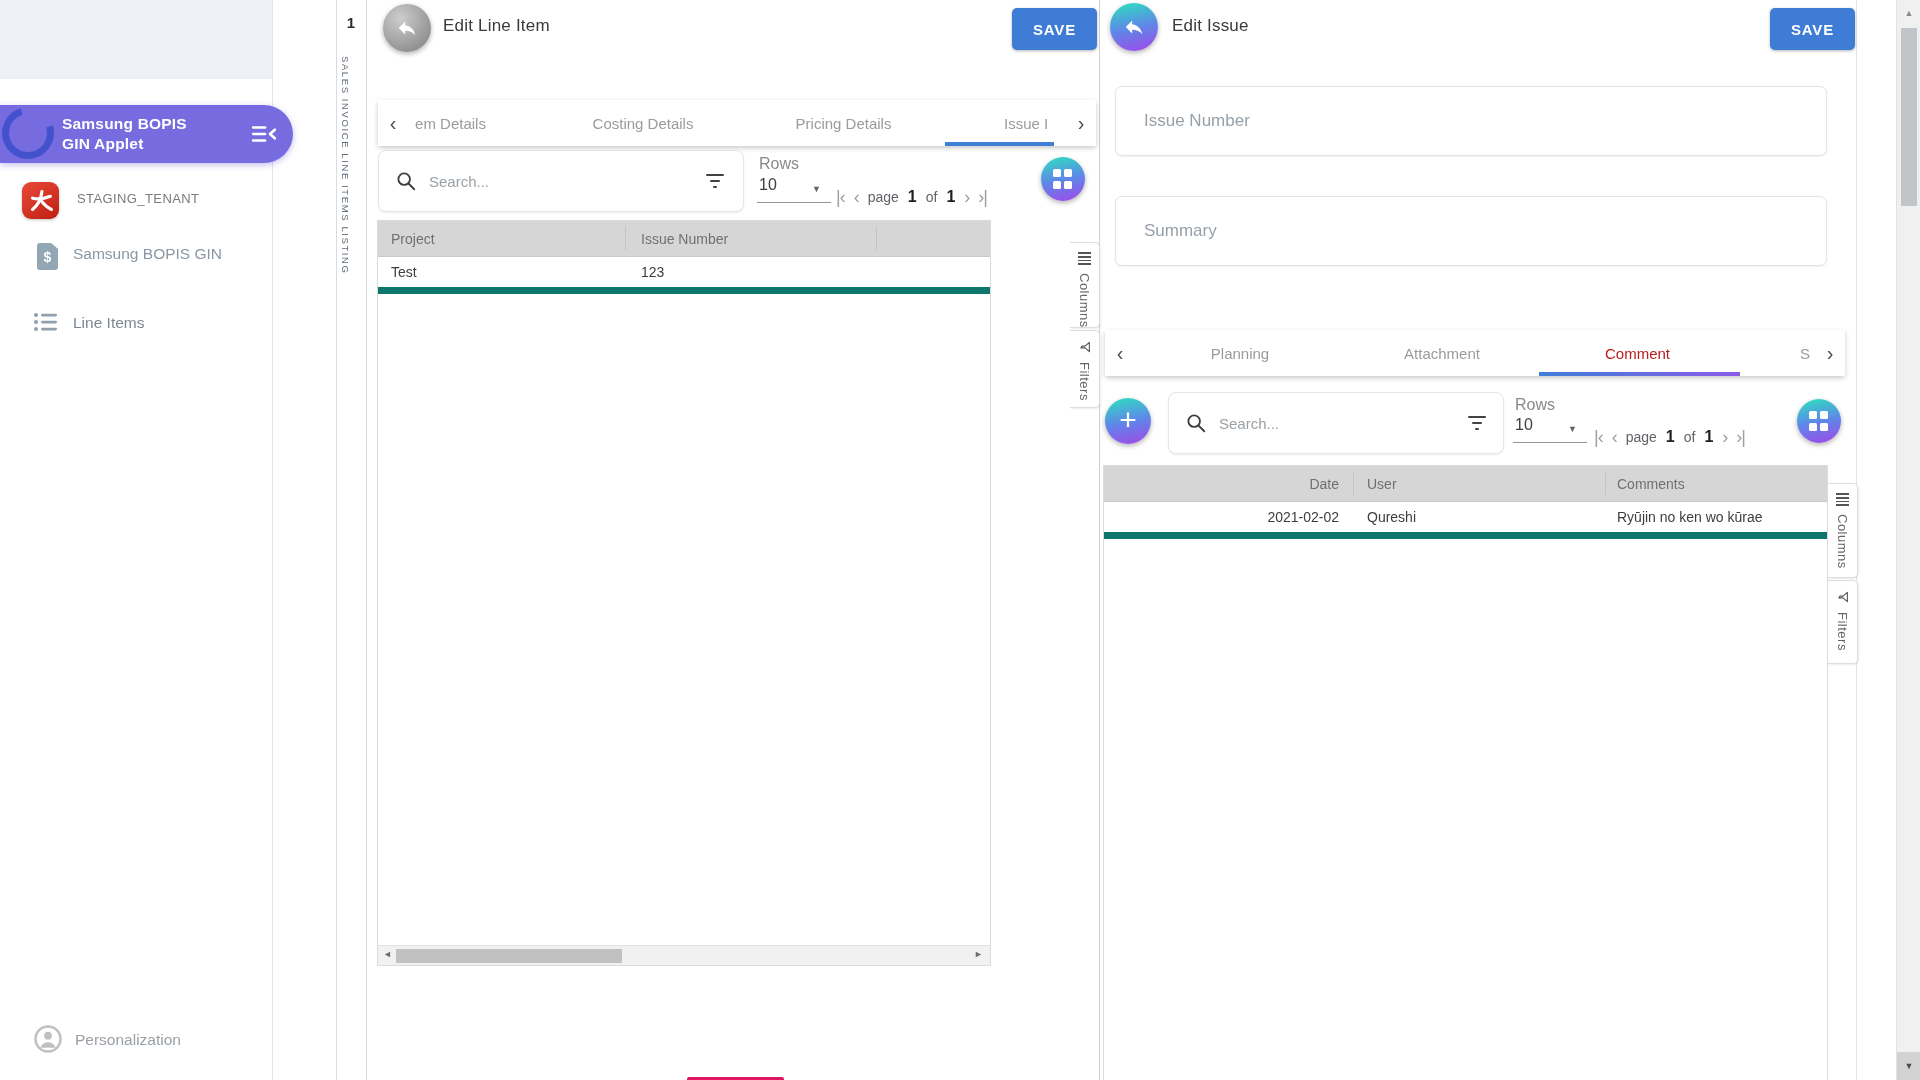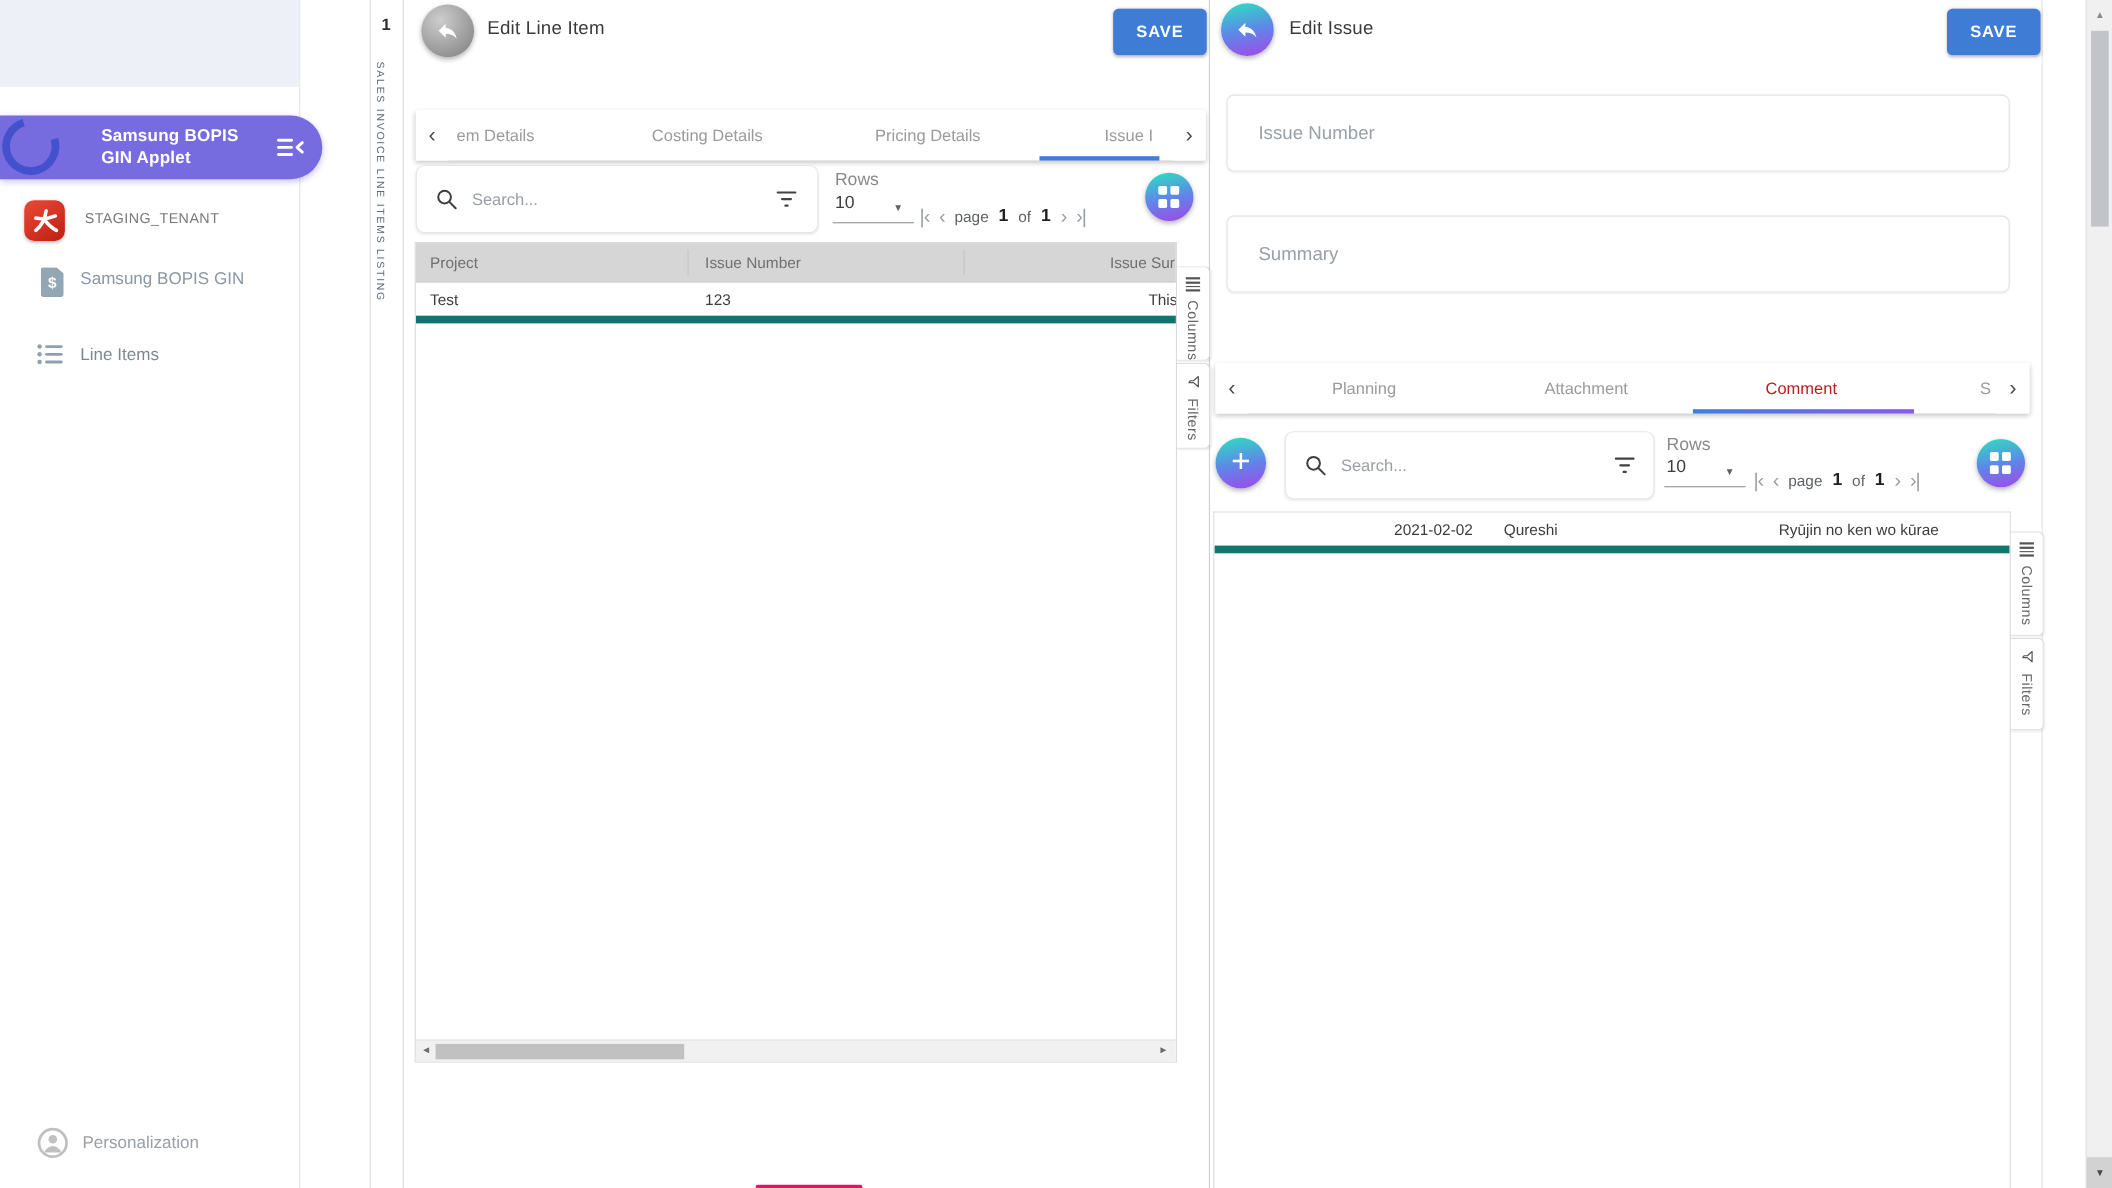--- a/index.html
+++ b/index.html
@@ -11,21 +11,21 @@
 
   
   .sb-topbox { left:0; top:0; width:272px; height:79px; background:#edf1f7; }
   .applet-pill { left:0; top:105px; width:293px; height:58px; background:#776be0;
     border-radius:0 29px 29px 0; box-shadow:0 2px 6px rgba(90,70,220,.35);
     display:flex; align-items:center; }
   .spinner { position:absolute; left:2px; top:2px; width:52px; height:52px;
     border-radius:50%; border:7px solid #4352cc; border-top-color:transparent;
     transform:rotate(28deg); }
   .applet-title { position:absolute; left:62px; top:9px; color:#fff; font-size:15.5px;
-    font-weight:600; line-height:20px; white-space:pre-line; letter-spacing:.2px;margin-left:30px; }
+    font-weight:600; line-height:20px; white-space:pre-line; letter-spacing:.2px; }
   .sb-item-label { color:#8b97a4; font-size:15.5px; }
   .tenant-icon { left:22px; top:182px; width:37px; height:37px; border-radius:9px;
     background:linear-gradient(145deg,#e84a38,#bf1f12); display:flex; align-items:center; justify-content:center;
     box-shadow:0 1px 3px rgba(0,0,0,.25); }
   .doc-icon { left:37px; top:243px; width:21px; height:27px; background:#93a6b3; border-radius:3px;
     clip-path:polygon(0 0,68% 0,100% 22%,100% 100%,0 100%);
     display:flex; align-items:center; justify-content:center; color:#fff; font-size:14px; font-weight:bold; }
 
   
   .strip-num { left:336px; top:14px; width:30px; text-align:center; font-size:15px;
@@ -229,21 +229,21 @@
 
   <div class="abs roundbtn grad" style="left:1041px;top:157px;width:44px;height:44px">
     <span class="gridicon">
         <span></span>
         <span></span>
         <span></span>
         <span></span>
       </span>
   </div>
 
-  <div class="abs tablecard" style="left:377px;top:220px;width:693px;height:746px">
+  <div class="abs tablecard" style="left:377px;top:220px;width:614px;height:746px">
     <div class="thead" style="height:36px">
       <span class="h" style="left:13px">Project</span>
       <span class="hdiv" style="left:247px"></span>
       <span class="h" style="left:263px">Issue Number</span>
       <span class="hdiv" style="left:498px"></span>
       <span class="h" style="left:631px">Issue Sur</span>
     </div>
     <div class="trow" style="height:37px">
       <span class="c" style="left:13px">Test</span>
       <span class="c" style="left:263px">123</span>
@@ -341,20 +341,27 @@
   <div class="abs roundbtn grad" style="left:1797px;top:399px;width:44px;height:44px">
     <span class="gridicon">
         <span></span>
         <span></span>
         <span></span>
         <span></span>
       </span>
   </div>
 
   <div class="abs tablecard" style="left:1103px;top:465px;width:725px;height:615px;border-bottom:none">
+    <div class="thead" style="height:36px">
+      <span class="h" style="left:0;width:235px;text-align:right;display:block">Date</span>
+      <span class="hdiv" style="left:249px"></span>
+      <span class="h" style="left:263px">User</span>
+      <span class="hdiv" style="left:501px"></span>
+      <span class="h" style="left:513px">Comments</span>
+    </div>
     <div class="trow" style="height:37px">
       <span class="c" style="left:0;width:235px;text-align:right;display:block">2021-02-02</span>
       <span class="c" style="left:263px">Qureshi</span>
       <span class="c" style="left:513px">Ryūjin no ken wo kūrae</span>
     </div>
   </div>
 
   <div class="vtab" style="left:1828px;top:483px;height:95px">
     <span class="colicon">
         <span></span>

